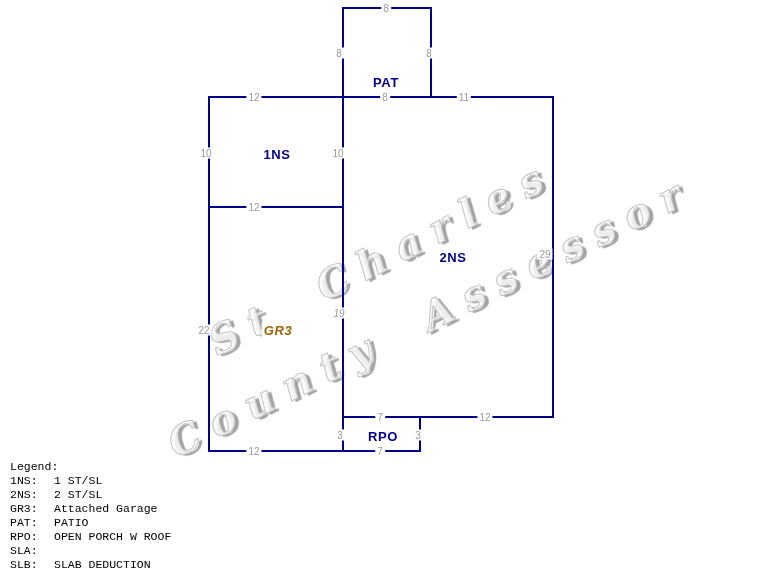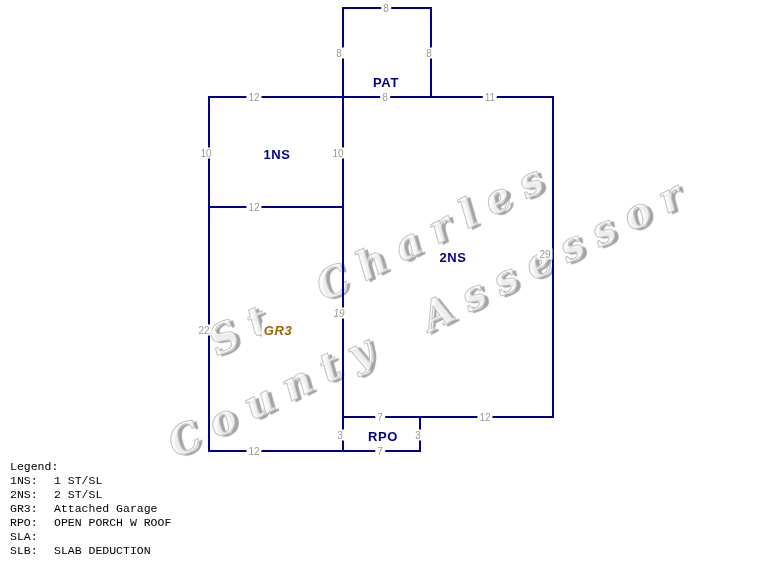--- a/index.html
+++ b/index.html
@@ -94,21 +94,21 @@
       <div class="seg" style="left: 208px; top: 96px; width: 2px; height: 356px; background: rgb(0, 0, 139);"></div>
       <div class="seg" style="left: 342px; top: 7px; width: 2px; height: 445px; background: rgb(0, 0, 139);"></div>
       <div class="seg" style="left: 430px; top: 7px; width: 2px; height: 91px; background: rgb(0, 0, 139);"></div>
       <div class="seg" style="left: 552px; top: 96px; width: 2px; height: 322px; background: rgb(0, 0, 139);"></div>
       <div class="seg" style="left: 419px; top: 416px; width: 2px; height: 36px; background: rgb(0, 0, 139);"></div>
       <span class="dim" style="left: 386px; top: 8px; color: rgb(154, 154, 154);">8</span>
       <span class="dim" style="left: 339px; top: 53px; color: rgb(154, 154, 154);">8</span>
       <span class="dim" style="left: 429px; top: 53px; color: rgb(154, 154, 154);">8</span>
       <span class="dim" style="left: 385px; top: 97px; color: rgb(154, 154, 154);">8</span>
       <span class="dim" style="left: 254px; top: 97px; color: rgb(154, 154, 154);">12</span>
-      <span class="dim" style="left: 490px; top: 97px; color: rgb(154, 154, 154);">11</span>
+      <span class="dim" style="left: 464px; top: 97px; color: rgb(154, 154, 154);">11</span>
       <span class="dim" style="left: 206px; top: 153px; color: rgb(154, 154, 154);">10</span>
       <span class="dim" style="left: 338px; top: 153px; color: rgb(154, 154, 154);">10</span>
       <span class="dim" style="left: 254px; top: 207px; color: rgb(154, 154, 154);">12</span>
       <span class="dim" style="left: 545px; top: 254px; color: rgb(154, 154, 154);">29</span>
       <span class="dim" style="left: 339px; top: 313px; color: rgb(154, 154, 154); font-style: italic;">19</span>
       <span class="dim" style="left: 204px; top: 330px; color: rgb(154, 154, 154);">22</span>
       <span class="dim" style="left: 380px; top: 417px; color: rgb(154, 154, 154);">7</span>
       <span class="dim" style="left: 485px; top: 417px; color: rgb(154, 154, 154);">12</span>
       <span class="dim" style="left: 340px; top: 435px; color: rgb(154, 154, 154);">3</span>
       <span class="dim" style="left: 418px; top: 435px; color: rgb(154, 154, 154);">3</span>
@@ -130,20 +130,24 @@
         </div>
         <div class="legend-row">
           <span class="legend-code">2NS:</span>
           <span class="legend-desc">2 ST/SL</span>
         </div>
         <div class="legend-row">
           <span class="legend-code">GR3:</span>
           <span class="legend-desc">Attached Garage</span>
         </div>
         <div class="legend-row">
+          <span class="legend-code">PAT:</span>
+          <span class="legend-desc">PATIO</span>
+        </div>
+        <div class="legend-row">
           <span class="legend-code">RPO:</span>
           <span class="legend-desc">OPEN PORCH W ROOF</span>
         </div>
         <div class="legend-row">
           <span class="legend-code">SLA:</span>
         </div>
         <div class="legend-row">
           <span class="legend-code">SLB:</span>
           <span class="legend-desc">SLAB DEDUCTION</span>
         </div>

